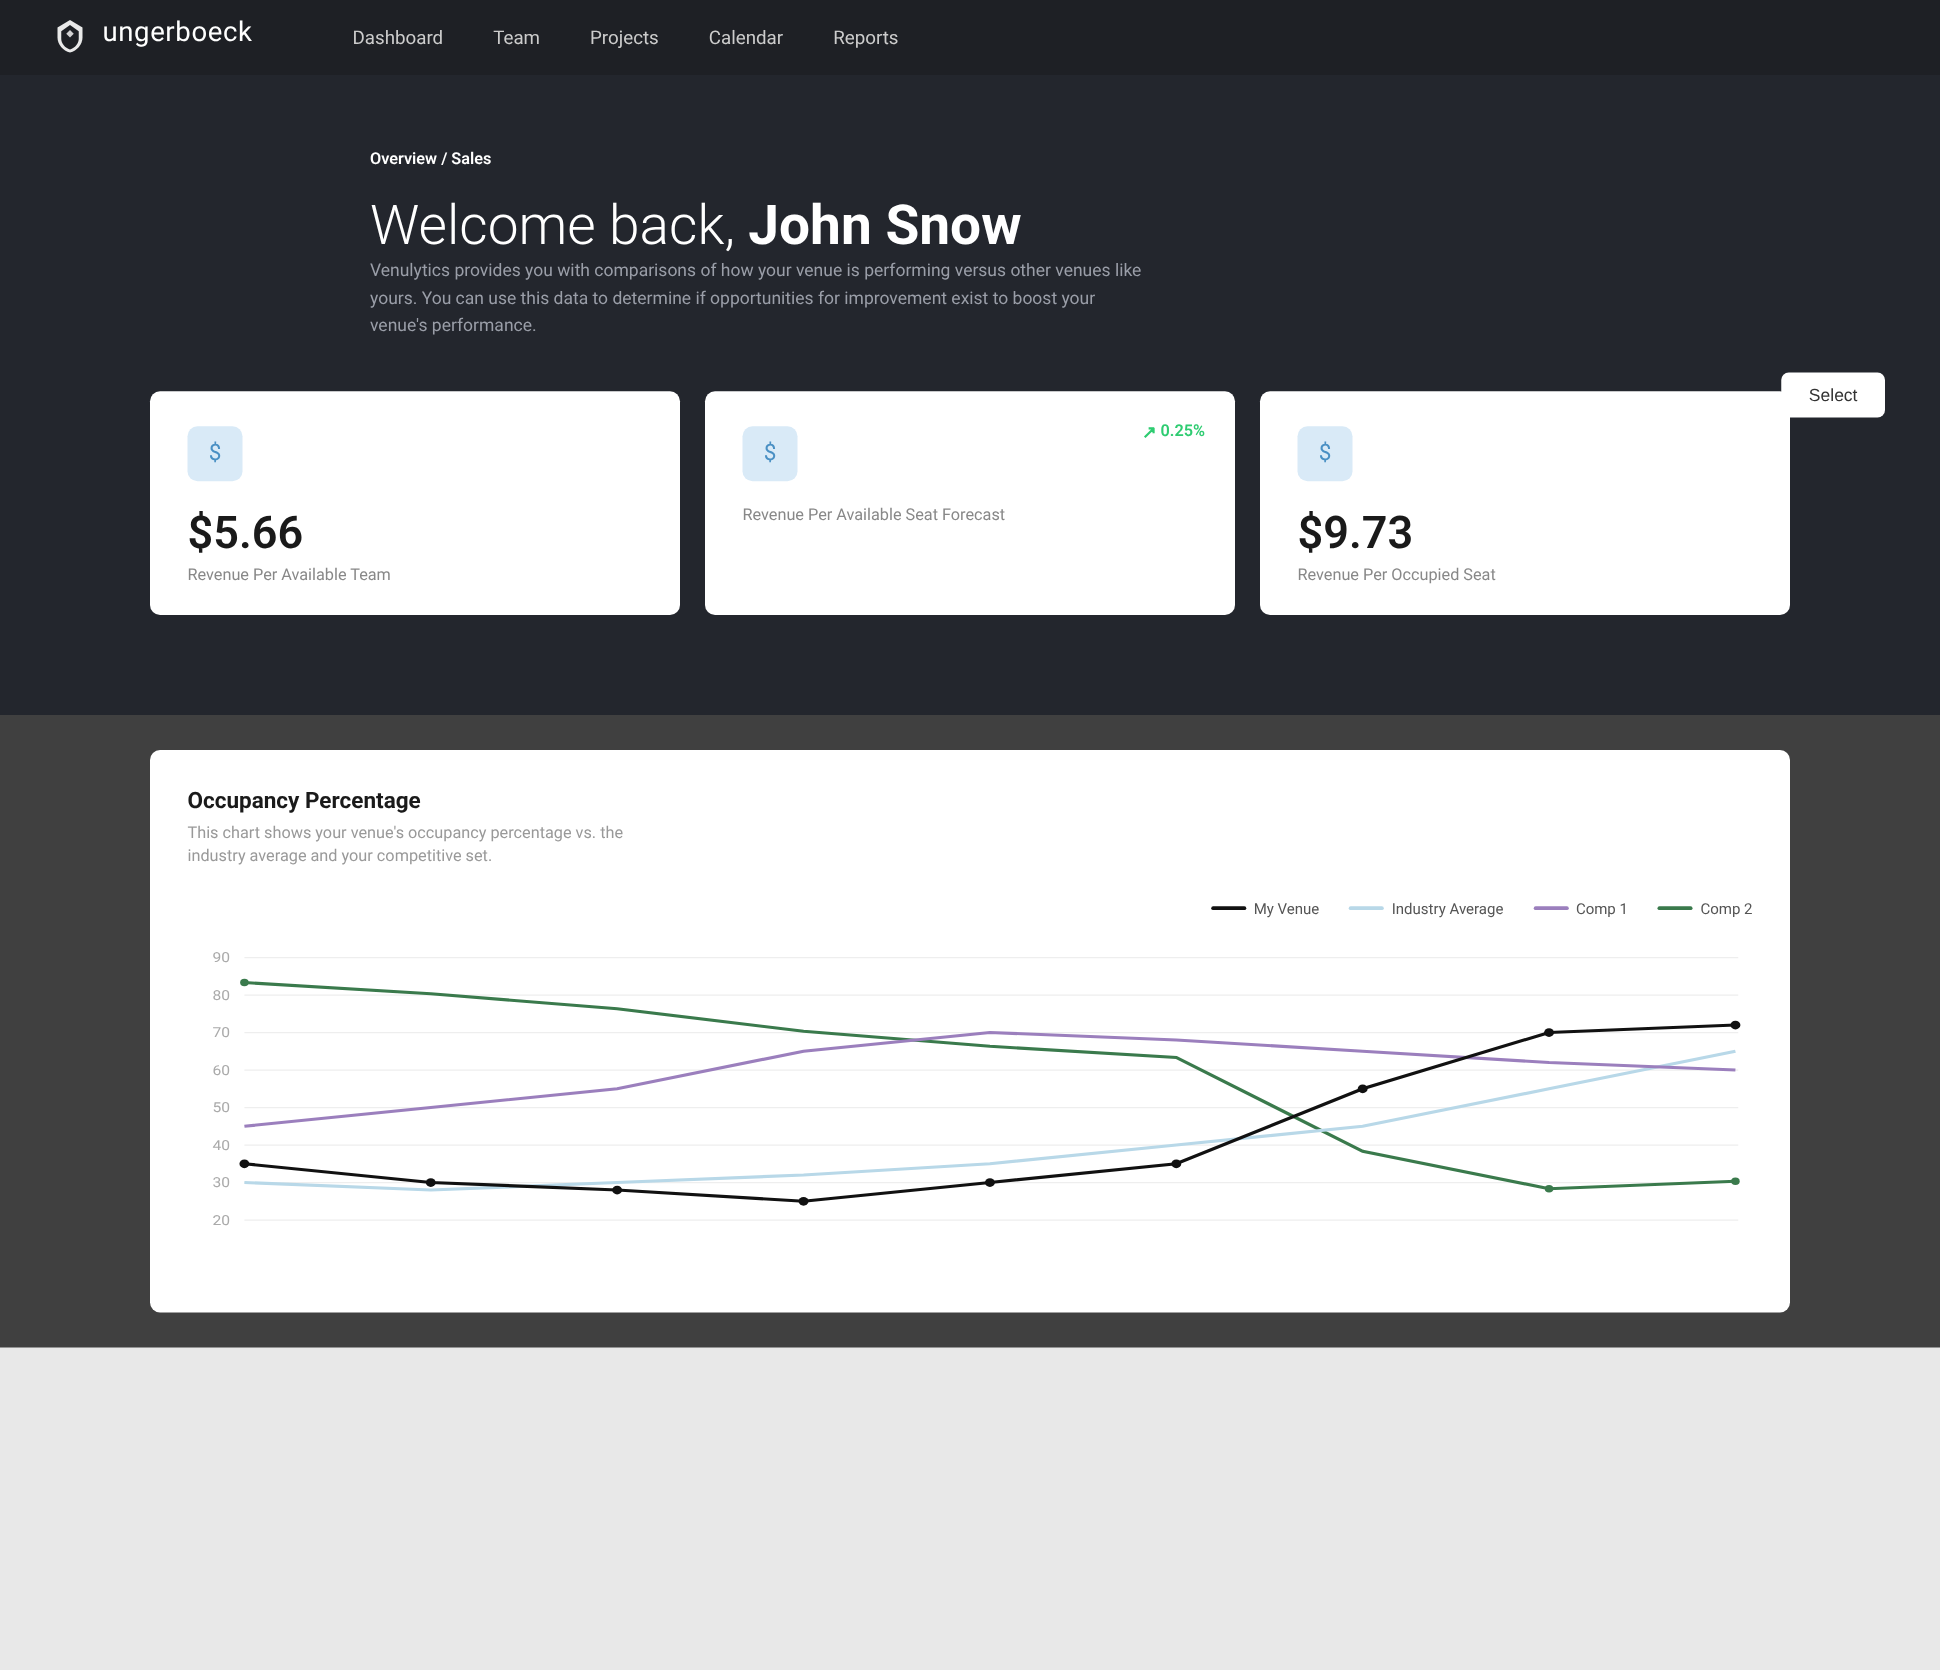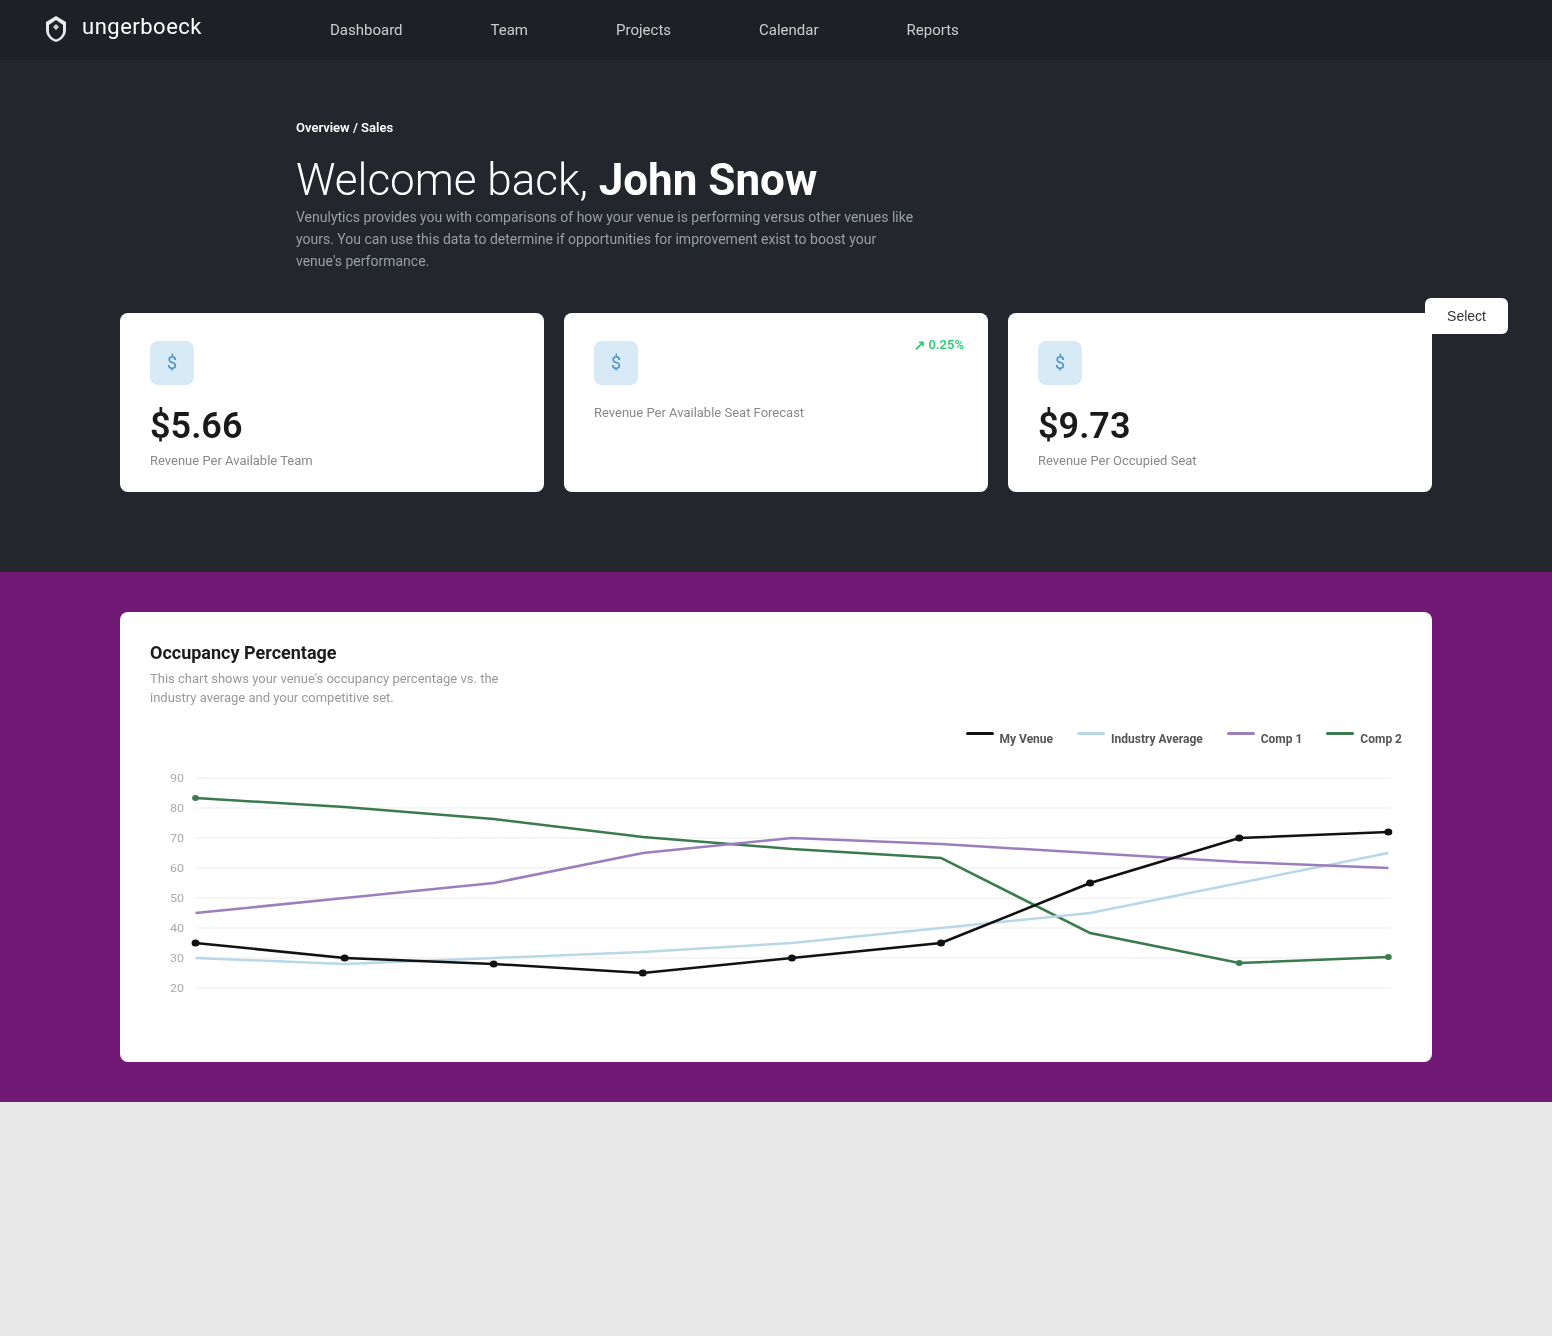--- a/index.html
+++ b/index.html
@@ -39,21 +39,20 @@
       display: flex;
       gap: 40px;
       align-items: center;
     }
     .nav-item {
       color: #ccc;
       font-size: 15px;
       cursor: pointer;
       padding: 4px 0;
       text-decoration: none;
-      margin-left: 48px;
     }
 
     
     .hero {
       background: #23262d;
       padding: 60px 0 80px 0;
       position: relative;
       overflow: hidden;
     }
     .hero-content {
@@ -143,22 +142,22 @@
       color: #2ecc71;
       font-weight: 600;
       display: flex;
       align-items: center;
       gap: 3px;
     }
     .card-badge .arrow { font-size: 14px; }
 
     
     .main-content {
-      background: #701a75;
-      padding: 40px 120px;
+      background: #404040;
+      padding: 28px 120px;
     }
 
     
     .chart-section {
       background: #fff;
       border-radius: 8px;
       padding: 30px 30px 20px 30px;
       margin-top: 0;
     }
     .chart-title {
@@ -180,22 +179,22 @@
       display: flex;
       gap: 24px;
       justify-content: flex-end;
       margin-bottom: 12px;
       font-size: 12px;
       color: #555;
       align-items: center;
     }
     .legend-item {
       display: flex;
+      align-items: center;
       gap: 6px;
-      font-weight: bold;
     }
     .legend-color {
       width: 28px;
       height: 3px;
       border-radius: 2px;
     }
 
     
     .chart-container {
       width: 100%;

